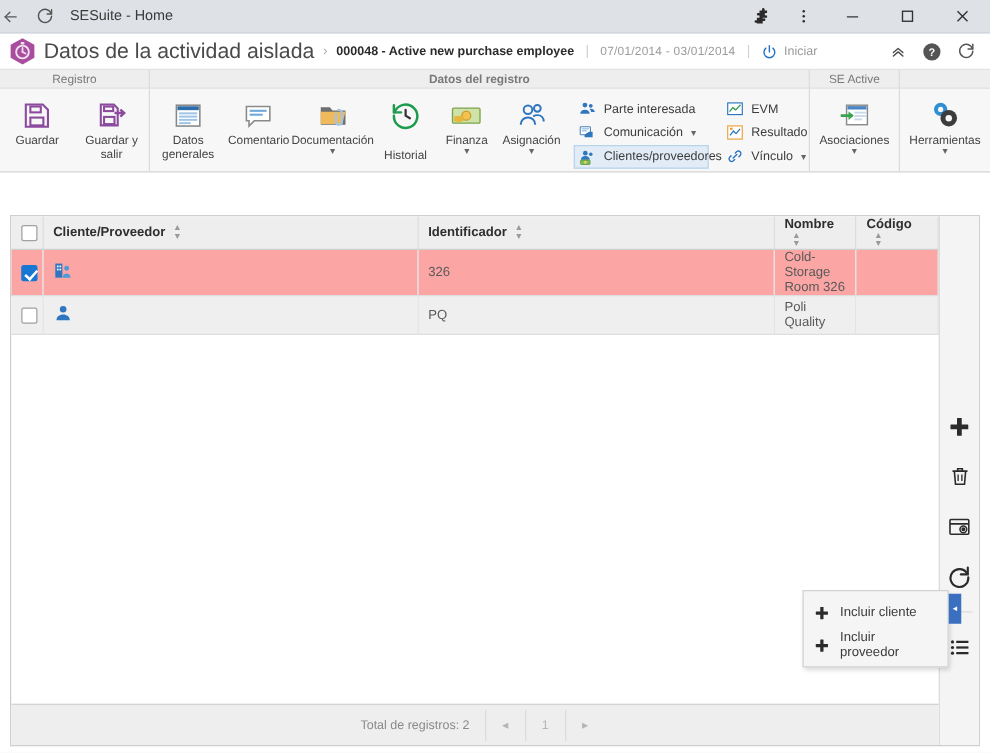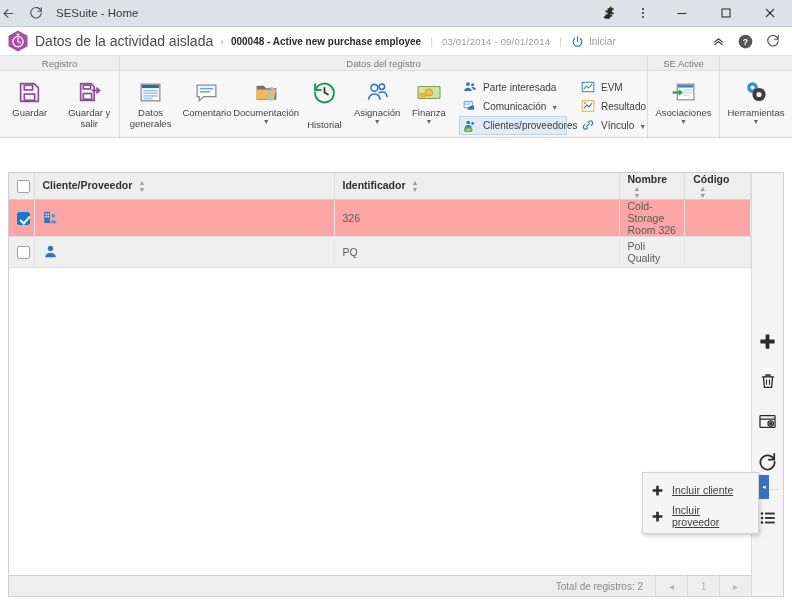--- a/index.html
+++ b/index.html
@@ -28,21 +28,21 @@
     position:absolute; left:0; top:27px; width:792px; height:575px;
     background:#ffffff;
   }
 
   
   #app-header{
     height:29px; background:#ffffff; display:flex; align-items:center;
     border-bottom:1px solid #e3e3e3; padding:0 8px;
   }
   .logo-hex{ width:20px;height:22px; position:relative; flex:none; margin-right:7px;}
-  .crumb1{ font-size:14px; color:#4a4a4a; }
+  .crumb1{ font-size:17px; color:#4a4a4a; }
   .crumb-sep{ color:#aaa; margin:0 7px; font-size:11px;}
   .crumb2{ font-size:10px; font-weight:bold; color:#2b2b2b; }
   .hsep{ color:#cfcfcf; margin:0 9px; font-size:11px;}
   .daterange{ font-size:9.5px; color:#9a9a9a; letter-spacing:.2px;}
   .startlbl{ font-size:10px; color:#9a9a9a; margin-left:5px;}
   .hdr-right{ margin-left:auto; display:flex; align-items:center; gap:13px; padding-right:4px;}
 
   
   #ribbon{ background:#f7f7f7; border-bottom:1px solid #d6d6d6; height:82px; position:relative;}
   #ribbon-grouprow{ height:15px; display:flex; background:#eeeeee; border-bottom:1px solid #e0e0e0;}
@@ -98,32 +98,32 @@
     position:absolute; right:0; top:0; width:32px; bottom:0; background:#f4f4f4;
     border-left:1px solid #dcdcdc; padding-top:155px;
     display:flex; flex-direction:column; align-items:center; gap:14px;
   }
   .sb-btn{ width:26px;height:26px; display:flex;align-items:center;justify-content:center; color:#333; }
   .sb-div{ width:20px; height:1px; background:#dcdcdc; margin:1px 0;}
 
   
   #ctx-menu{
     position:absolute; left:633px; top:299px; width:117px; background:#f5f5f5;
-    border:1px solid #d2d2d2; box-shadow:1px 2px 4px rgba(0,0,0,.18); z-index:40; padding:4px 0;text-decoration:underline;
+    border:1px solid #d2d2d2; box-shadow:1px 2px 4px rgba(0,0,0,.18); z-index:40; padding:4px 0;
   }
   .mi{ display:flex; align-items:center; gap:8px; height:26px; padding:0 8px; font-size:10.5px; color:#3c3c3c; }
   #menu-anchor{
     position:absolute; left:750px; top:302px; width:10px; height:24px; background:#3b6fc0;
     z-index:41; display:flex; align-items:center; justify-content:center; color:#fff; font-size:7px;
   }
 
   
   #grid-footer{
-    position:absolute; left:0; right:32px; bottom:0; height:21px; background:#eeeeee;
-    border-top:1px solid #d3d3d3; display:flex; align-items:center; justify-content:flex-end;
+    position:absolute; left:0; right:32px; bottom:0; height:33px; background:#eeeeee;
+    border-top:1px solid #d3d3d3; display:flex; align-items:center; justify-content:center;
   }
   .total-lbl{ font-size:10px; color:#8a8a8a; padding:0 12px; }
   .pg-btn{
     width:32px; height:25px; display:flex;align-items:center;justify-content:center;
     border-left:1px solid #dcdcdc; font-size:10px; color:#b5b5b5;
   }
   svg{ display:block; }
 </style>
 </head>
 <body>
@@ -185,21 +185,21 @@
         <circle cx="10" cy="11.6" r="5.1" fill="none" stroke="#f2dff0" stroke-width="1.5"></circle>
         <rect x="8.6" y="3.6" width="2.9" height="1.9" rx="0.5" fill="#f2dff0"></rect>
         <line x1="10" y1="11.6" x2="10" y2="8.3" stroke="#f2dff0" stroke-width="1.4" stroke-linecap="round"></line>
         <line x1="10" y1="11.6" x2="12.4" y2="12.8" stroke="#f2dff0" stroke-width="1.4" stroke-linecap="round"></line>
       </svg>
     </span>
     <span class="crumb1">Datos de la actividad aislada</span>
     <span class="crumb-sep">›</span>
     <span class="crumb2">000048 - Active new purchase employee</span>
     <span class="hsep">|</span>
-    <span class="daterange">03/01/2014 - 09/01/2014</span>
+    <span class="daterange">07/01/2014 - 03/01/2014</span>
     <span class="hsep">|</span>
     <span style="display:flex;align-items:center;">
       <svg width="13" height="13" viewBox="0 0 24 24" fill="none" stroke="#2573c8" stroke-width="2.1" stroke-linecap="round">
           <path d="M12 3v9"></path>
           <path d="M6.8 6.5a8 8 0 1 0 10.4 0"></path>
         </svg>
     </span>
     <span class="startlbl">Iniciar</span>
     <span class="hdr-right">
       <span>
@@ -219,21 +219,21 @@
             <path d="M20.5 8.5A9 9 0 1 0 21 12"></path>
             <path d="M21 2.5v6.5h-6.5"></path>
           </svg>
       </span>
     </span>
   </div>
 
   <div id="ribbon">
     <div id="ribbon-grouprow">
       <div class="grp-title" style="width:120px;">Registro</div>
-      <div class="grp-title" style="width:528px;">Datos del registro</div>
+      <div class="grp-title" style="width:528px;font-weight:bold;">Datos del registro</div>
       <div class="grp-title" style="width:72px;">SE Active</div>
       <div class="grp-title" style="width:72px;border-right:none;"></div>
     </div>
 
     <div id="ribbon-body">
 
       <div class="rgroup" style="width:120px;">
         <div class="rbtn">
           <span class="glyph">
             <svg width="25" height="25" viewBox="0 0 24 24" fill="none" stroke="#8c4a9e" stroke-width="1.6">
@@ -305,45 +305,45 @@
           <span class="glyph">
             <svg width="25" height="25" viewBox="0 0 24 24" fill="none" stroke="#1d9a4e" stroke-width="1.9" stroke-linecap="round">
               <path d="M3.5 9.5A9 9 0 1 1 3 12"></path>
                 <path d="M3 4v5.5h5.5"></path>
               <path d="M12 7.5V12l3.3 2" stroke="#333" stroke-width="1.7"></path>
             </svg>
           </span>
           <span class="lbl">Historial</span>
         </div>
 
-        <div class="rbtn" style="width:60px;">
-          <span class="glyph">
-            <svg width="25" height="25" viewBox="0 0 24 24" fill="none" stroke="#2f76c0" stroke-width="1.5">
-              <circle cx="9" cy="7.5" r="3.3"></circle>
-                <path d="M3.4 19c0-3.3 2.5-5.6 5.6-5.6s5.6 2.3 5.6 5.6"></path>
-              <circle cx="16.2" cy="6.4" r="2.6"></circle>
-                <path d="M13 12.6c.9-.6 2-1 3.2-1 3 0 4.9 2 4.9 5"></path>
-            </svg>
-          </span>
-          <span class="lbl">Asignación</span>
-          <span class="caret">▼</span>
-        </div>
-
         <div class="rbtn" style="width:52px;">
           <span class="glyph">
             <svg width="26" height="25" viewBox="0 0 26 24">
               <rect x="2" y="6" width="22" height="12" rx="1" fill="#cfe2a8" stroke="#7ea34d" stroke-width="1.1"></rect>
               <circle cx="13" cy="12" r="3.6" fill="#f2c14e" stroke="#c89b2c" stroke-width="1"></circle>
               <g fill="#e8b63a">
                   <ellipse cx="7" cy="15.5" rx="4" ry="1.5"></ellipse>
                   <ellipse cx="7" cy="13.5" rx="4" ry="1.5"></ellipse>
                 </g>
             </svg>
           </span>
           <span class="lbl">Finanza</span>
+          <span class="caret">▼</span>
+        </div>
+
+        <div class="rbtn" style="width:60px;">
+          <span class="glyph">
+            <svg width="25" height="25" viewBox="0 0 24 24" fill="none" stroke="#2f76c0" stroke-width="1.5">
+              <circle cx="9" cy="7.5" r="3.3"></circle>
+                <path d="M3.4 19c0-3.3 2.5-5.6 5.6-5.6s5.6 2.3 5.6 5.6"></path>
+              <circle cx="16.2" cy="6.4" r="2.6"></circle>
+                <path d="M13 12.6c.9-.6 2-1 3.2-1 3 0 4.9 2 4.9 5"></path>
+            </svg>
+          </span>
+          <span class="lbl">Asignación</span>
           <span class="caret">▼</span>
         </div>
 
         <div class="rsmall-col" style="width:118px;">
           <div class="rsmall">
             <span class="ic">
               <svg width="14" height="14" viewBox="0 0 24 24" fill="#2f76c0">
                   <circle cx="8.5" cy="7" r="3.3"></circle>
                   <circle cx="16.5" cy="8" r="2.6"></circle>
                   <path d="M2 19c0-3.4 2.9-5.6 6.5-5.6s6.5 2.2 6.5 5.6z"></path>

